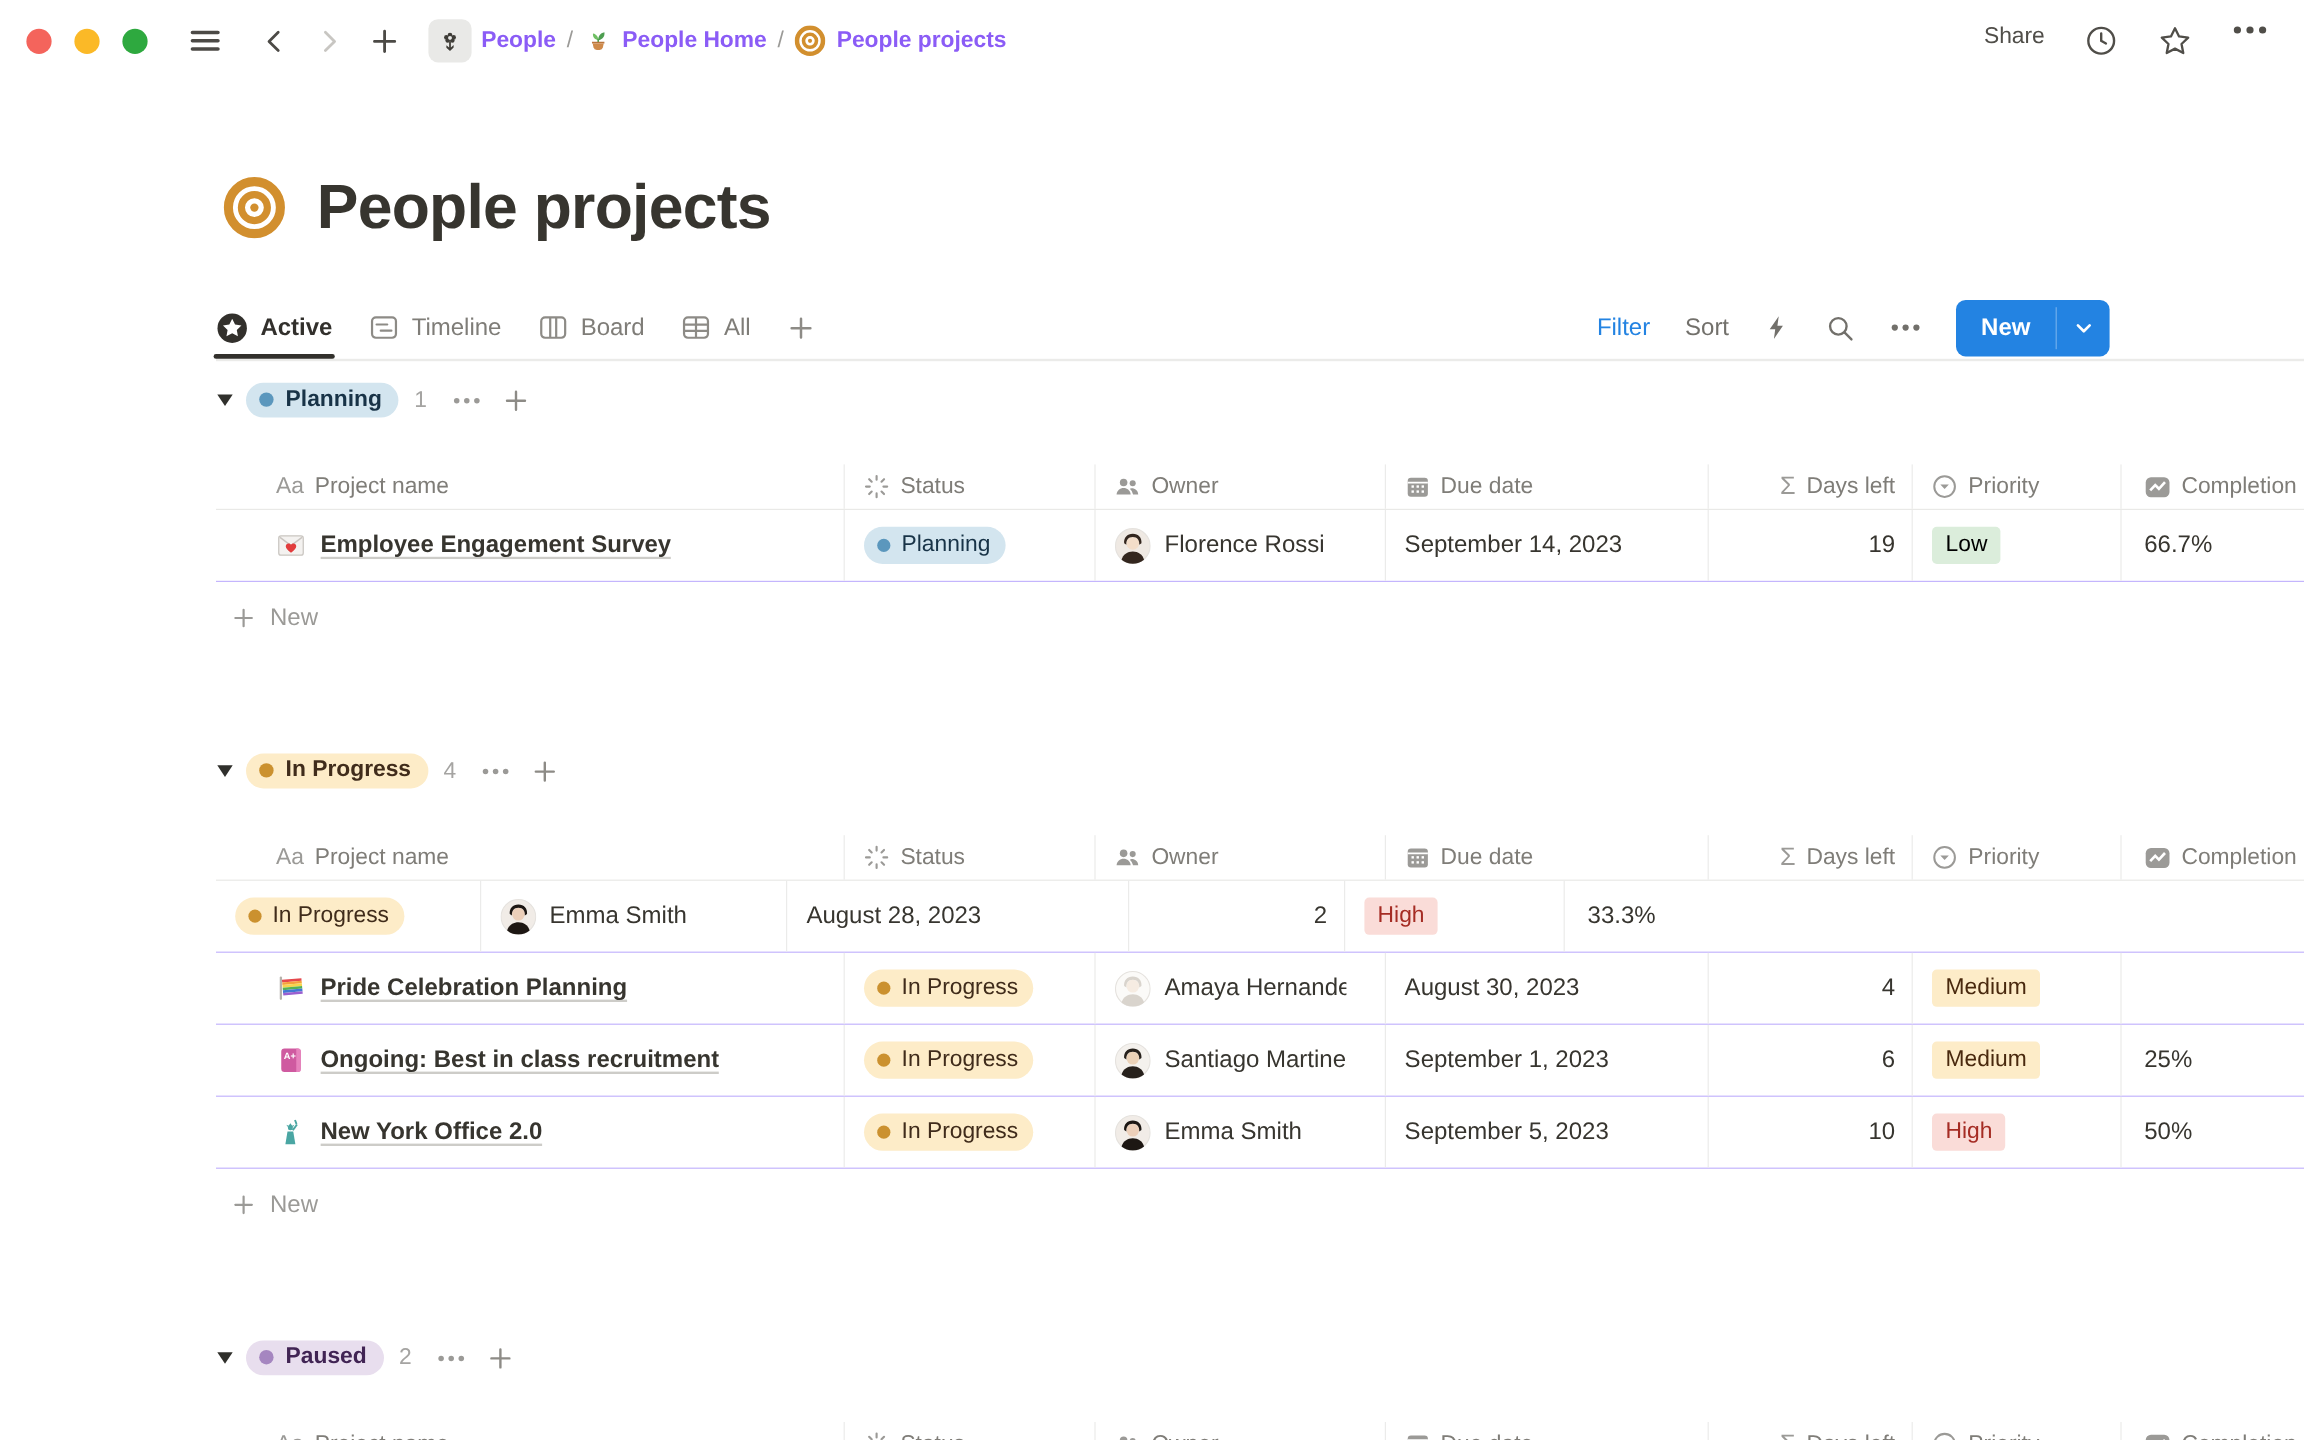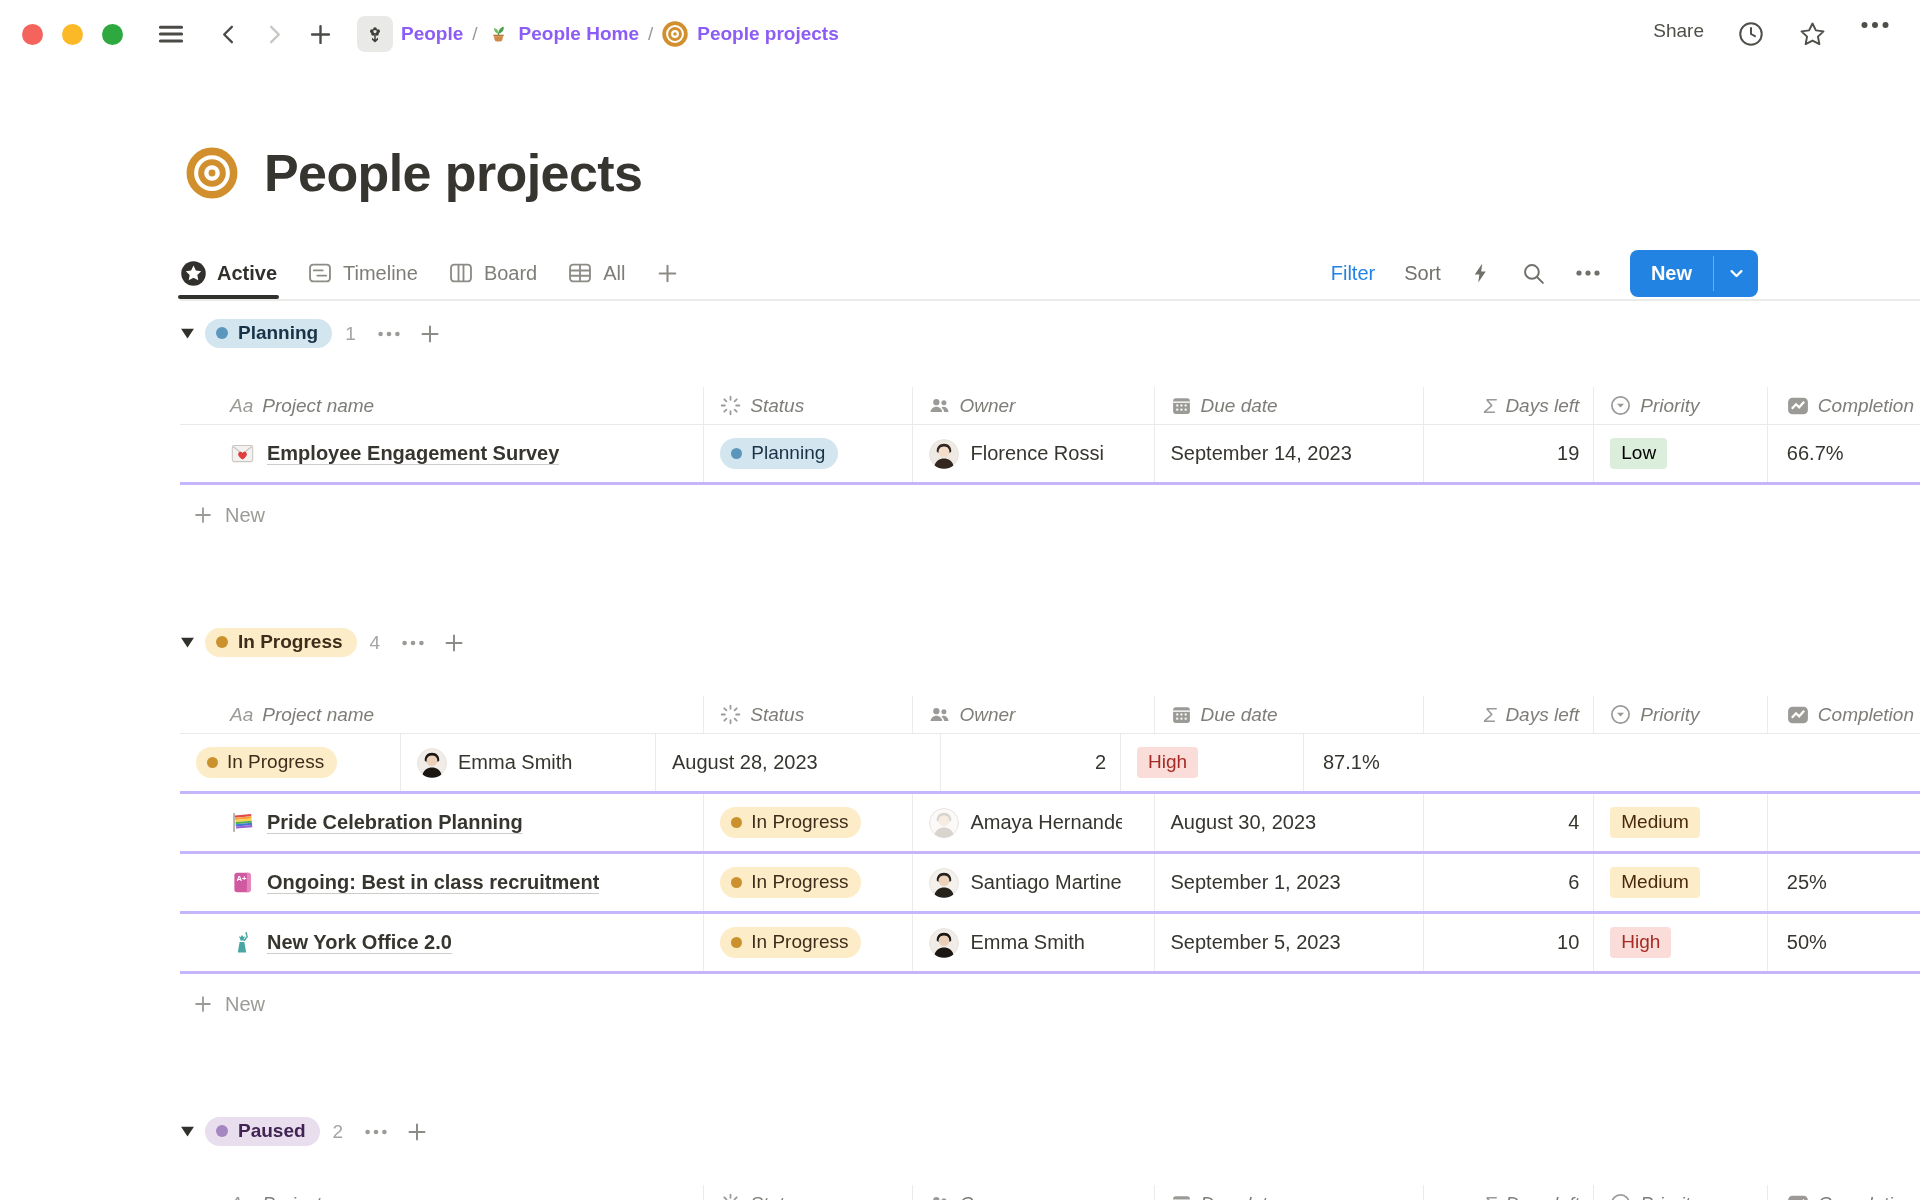--- a/index.html
+++ b/index.html
@@ -47,24 +47,24 @@
   .ghead{display:flex;align-items:center;height:27px;}
   .gtoggle{margin-right:10px;cursor:pointer;display:flex;}
   .gpill{display:inline-flex;align-items:center;gap:10px;padding:3px 14px 4px 11px;border-radius:999px;
      font-size:19px;font-weight:600;cursor:pointer;}
   .gdot{width:12px;height:12px;border-radius:50%;}
   .gcount{margin-left:13px;color:#a5a4a2;font-size:19px;}
   .gmore{margin-left:21px;cursor:pointer;display:flex;}
   .gplus{margin-left:17px;cursor:pointer;display:flex;}
 
   .gtable{margin-top:40px;}
-  .trow{display:flex;height:60px;border-bottom:3px solid #c4b5fd;}
+  .trow{display:flex;height:60px;border-bottom:1px solid #c4b5fd;}
   .thead{height:38px;border-bottom:1px solid #e9e9e7;color:#7f7d78;font-size:19px;}
   .cell{display:flex;align-items:center;border-right:1px solid #ebebea;padding:0 16px;font-size:20px;overflow:hidden;white-space:nowrap;}
-  .thead .cell{gap:9px;font-size:19px;cursor:pointer;font-style:italic;}
+  .thead .cell{gap:9px;font-size:19px;cursor:pointer;}
   .aa{color:#9b9a97;font-size:19px;}
   .sigma{color:#9b9a97;font-size:21px;line-height:1;}
   .col-name{width:555px;padding-left:50px;gap:12px;}
   .col-status{width:221px;}
   .col-owner{width:255px;gap:11px;}
   .col-due{width:285px;}
   .col-days{width:180px;justify-content:flex-end;padding-right:14px;}
   .col-priority{width:183px;}
   .col-completion{width:160px;border-right:none;padding-left:19px;}
 
@@ -492,21 +492,21 @@
                 <path d="M16 5c-5 0-8.2 3.6-7.7 8.5l2 1.3c-.5-3.7 1.6-6.8 5.7-6.8s6.2 3.1 5.7 6.8l2-1.3C24.2 8.6 21 5 16 5z" fill="#1d1713"></path>
               </svg>
             </span>
             <span class="oname">Emma Smith</span>
     </div>
     <div class="cell col-due">August 28, 2023</div>
     <div class="cell col-days">2</div>
     <div class="cell col-priority">
       <span class="ptag" style="background:#fadcd8;color:#a52c24">High</span>
     </div>
-    <div class="cell col-completion">87.1%</div>
+    <div class="cell col-completion">33.3%</div>
   </div>
         <div class="trow">
     <div class="cell col-name">
       <span>
               <svg width="25" height="25" viewBox="0 0 24 24">
                 <rect x="3" y="2.6" width="1.8" height="18.8" rx="0.9" fill="#b5b1ab"></rect>
                 <g transform="rotate(-5 13 10)">
                   <rect x="5.2" y="4.6" width="15.6" height="2.1" fill="#e5484d"></rect>
                   <rect x="5.2" y="6.7" width="15.6" height="2.1" fill="#f5a13c"></rect>
                   <rect x="5.2" y="8.8" width="15.6" height="2.1" fill="#f7d44c"></rect>

